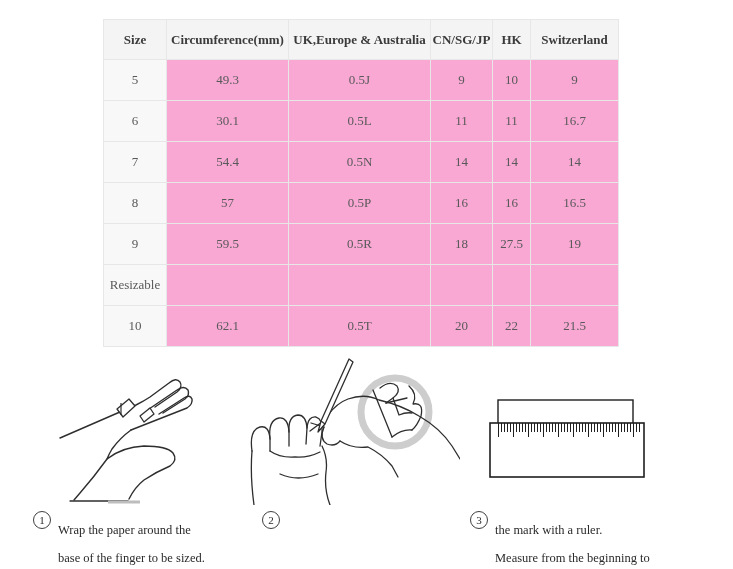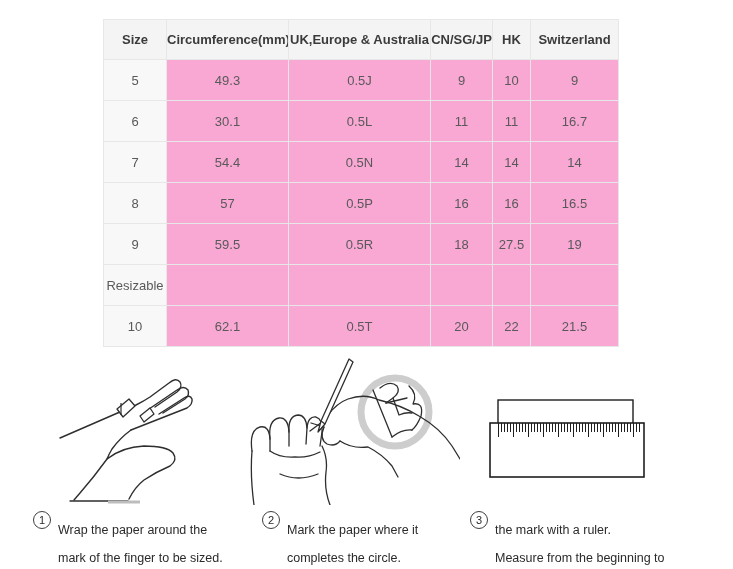--- a/index.html
+++ b/index.html
@@ -1,18 +1,18 @@
 <!DOCTYPE html>
 <html><head>
 <meta charset="utf-8">
 <style>
   html,body{margin:0;padding:0;background:#ffffff;}
   .page{
     position:relative;width:733px;height:569px;background:#ffffff;overflow:hidden;
-    font-family:Liberation Sans, sans-serif;
+    font-family:Liberation Serif, serif;
   }
   
   .size-table{
     position:absolute;left:103px;top:19px;width:515px;
     border-collapse:collapse;table-layout:fixed;
     font-size:13px;color:#595959;
   }
   .size-table th,.size-table td{
     border:1px solid #e7e7e7;text-align:center;vertical-align:middle;
     padding:0;overflow:hidden;white-space:nowrap;
@@ -204,30 +204,26 @@
       <line x1="20" y1="34.5" x2="164" y2="34.5" stroke="#1f1f1f" stroke-width="9" stroke-dasharray="1,2"></line>
 
       <line x1="20" y1="37" x2="164" y2="37" stroke="#1f1f1f" stroke-width="14" stroke-dasharray="1,14"></line>
     </svg>
   </div>
 
   <div class="instruction inst-1">
     <span class="step-badge">1</span>
     <span class="lines">
       <span>Wrap the paper around the</span>
-      <span>mark of the finger to be sized.</span>
+      <span>base of the finger to be sized.</span>
     </span>
   </div>
 
   <div class="instruction inst-2">
     <span class="step-badge">2</span>
-    <span class="lines">
-      <span>Mark the paper where it</span>
-      <span>completes the circle.</span>
-    </span>
   </div>
 
   <div class="instruction inst-3">
     <span class="step-badge">3</span>
     <span class="lines">
       <span>the mark with a ruler.</span>
       <span>Measure from the beginning to</span>
     </span>
   </div>
 

